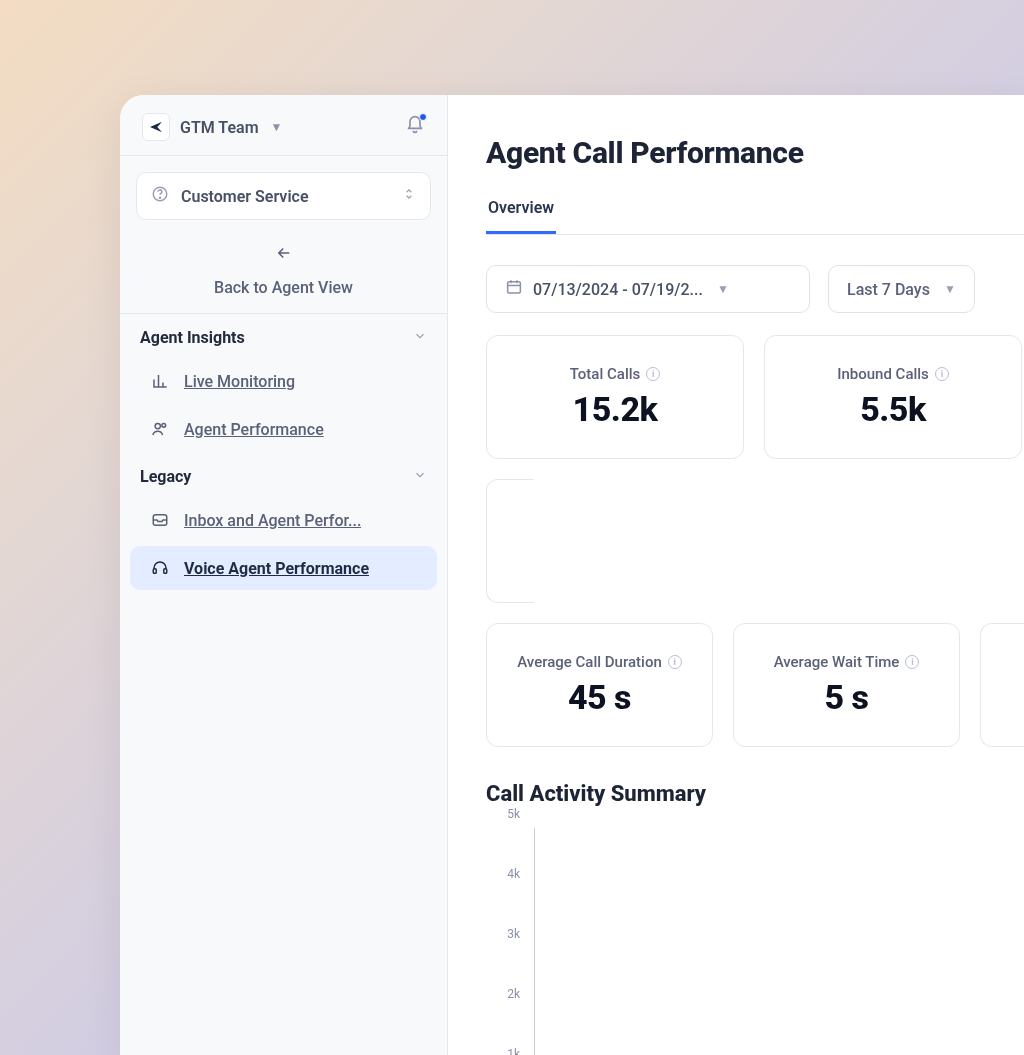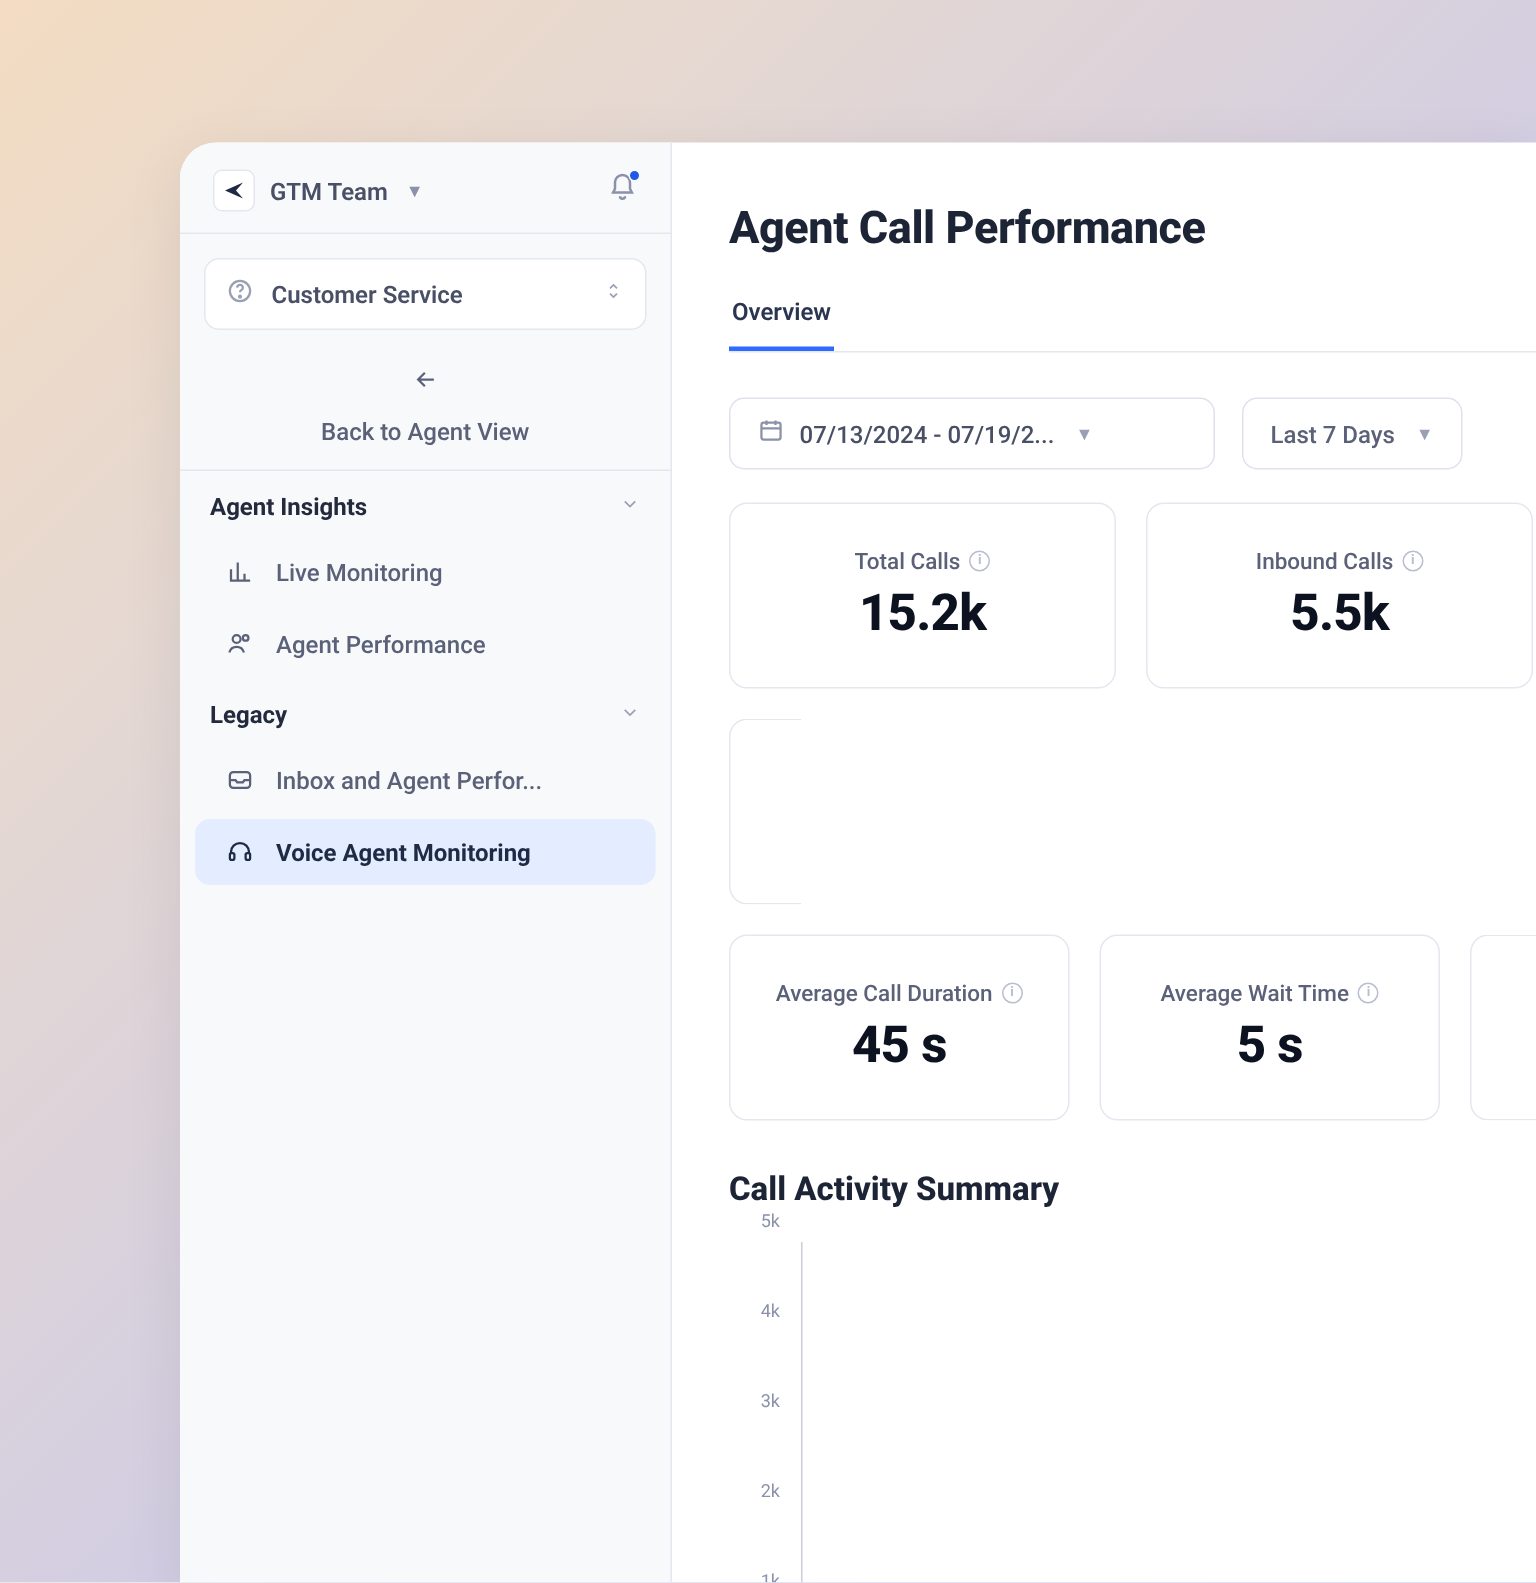--- a/index.html
+++ b/index.html
@@ -126,20 +126,21 @@
     display: flex;
     align-items: center;
     gap: 14px;
     padding: 12px 20px;
     margin: 2px 10px;
     border-radius: 10px;
     color: #5a6178;
     font-size: 16px;
     font-weight: 500;
     cursor: pointer;
+    text-decoration: underline;
   }
   .nav-item.active {
     background: #e4ecff;
     color: #1f2a44;
     font-weight: 700;
   }
   .nav-item .nav-label {
     white-space: nowrap;
     overflow: hidden;
     text-overflow: ellipsis;
@@ -423,21 +424,21 @@
     </div>
 
     <div class="nav-item active">
       <span class="nav-icon">
         <svg width="18" height="18" viewBox="0 0 24 24" fill="none" stroke="currentColor" stroke-width="2">
           <path d="M4 13v-1a8 8 0 0 1 16 0v1"></path>
           <rect x="3" y="13" width="4" height="6" rx="1.5"></rect>
           <rect x="17" y="13" width="4" height="6" rx="1.5"></rect>
         </svg>
       </span>
-      <span class="nav-label">Voice Agent Monitoring</span>
+      <span class="nav-label">Voice Agent Performance</span>
     </div>
   </aside>
 
   <main class="main">
     <h1 class="page-title">Agent Call Performance</h1>
 
     <div class="tabs">
       <div class="tab">Overview</div>
     </div>
 

